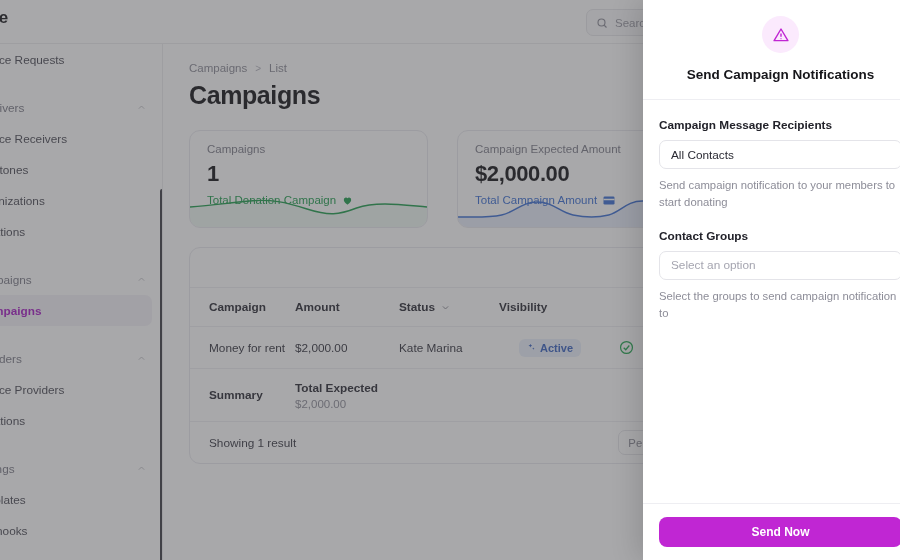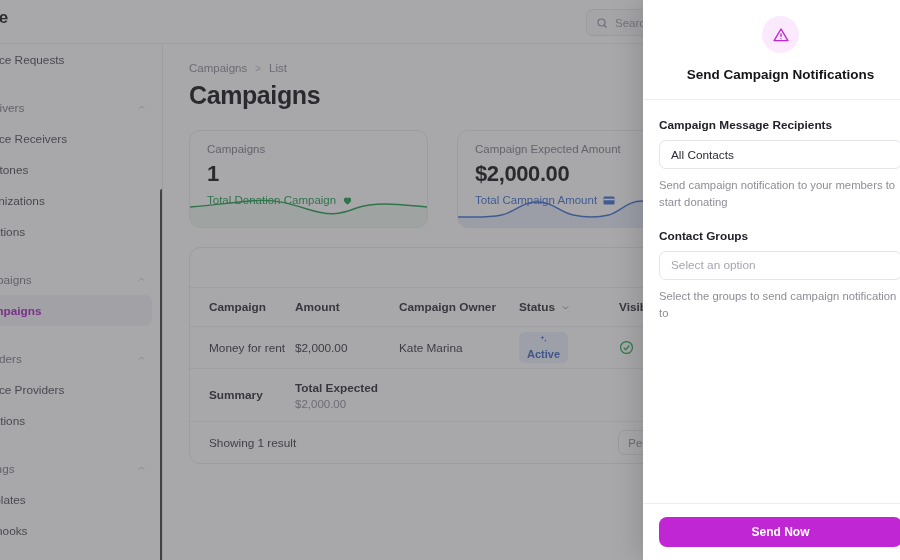--- a/index.html
+++ b/index.html
@@ -89,21 +89,21 @@
   .c5 { width: 90px; }
   .body-row { height: 42px; }
   .sum-row { height: 53px; }
   .sum-row .td { flex-direction: column; align-items: flex-start; justify-content: center; }
   .sum-lbl { font-weight: bold; font-size: 11.8px; color: #2a2a33; }
   .sum-v1 { font-size: 11.8px; font-weight: bold; color: #2a2a33; }
   .sum-v2 { font-size: 11.5px; color: #8e8e99; margin-top: 3px; }
   .badge {
     display: inline-flex; align-items: center; gap: 4px;
     background: #eaf0fb; color: #3a63c0; border-radius: 6px;
-    padding: 3px 8px; font-size: 11px; font-weight: bold; flex-direction: column;
+    padding: 3px 8px; font-size: 11px; font-weight: bold;
   }
   .okcirc { width: 15px; height: 15px; }
   .foot-row { height: 42px; display: flex; align-items: center; border-top: 1px solid #eeeef2; }
   .foot-txt { font-size: 11.8px; color: #3a3a44; padding-left: 19px; }
   .perpage {
     margin-left: auto; margin-right: 19px; height: 25px;
     border: 1px solid #e6e6ea; border-radius: 7px; display: flex; align-items: center; overflow: hidden;
   }
   .pp-l { font-size: 11.3px; color: #8a8a95; padding: 0 9px; }
   .pp-r { font-size: 11.5px; color: #2f2f38; padding: 0 8px; border-left: 1px solid #e6e6ea;
@@ -264,21 +264,20 @@
             <path d="M0,24 C18,24 30,25 44,22 C58,19 64,9 80,9 C96,9 102,19 116,22 C130,25 140,25 152,22 C164,19 170,8 186,8 C202,8 208,18 222,21 C230,22.6 234,22 239,21" fill="none" stroke="#3b6fd4" stroke-width="1.5"></path>
           </svg>
         </div>
       </div>
 
       <div class="tcard">
         <div class="ttop"></div>
         <div class="trow">
           <div class="th c1">Campaign</div>
           <div class="th c2">Amount</div>
-          <div class="th c3">Campaign Owner</div>
           <div class="th c4">
             <span>Status</span>
             <svg width="9" height="9" viewBox="0 0 24 24" fill="none" stroke="#8a8a95" stroke-width="2.6">
                 <polyline points="5,9 12,16 19,9"></polyline>
               </svg>
           </div>
           <div class="th c5">Visibility</div>
         </div>
         <div class="trow body-row">
           <div class="td c1">Money for rent</div>

